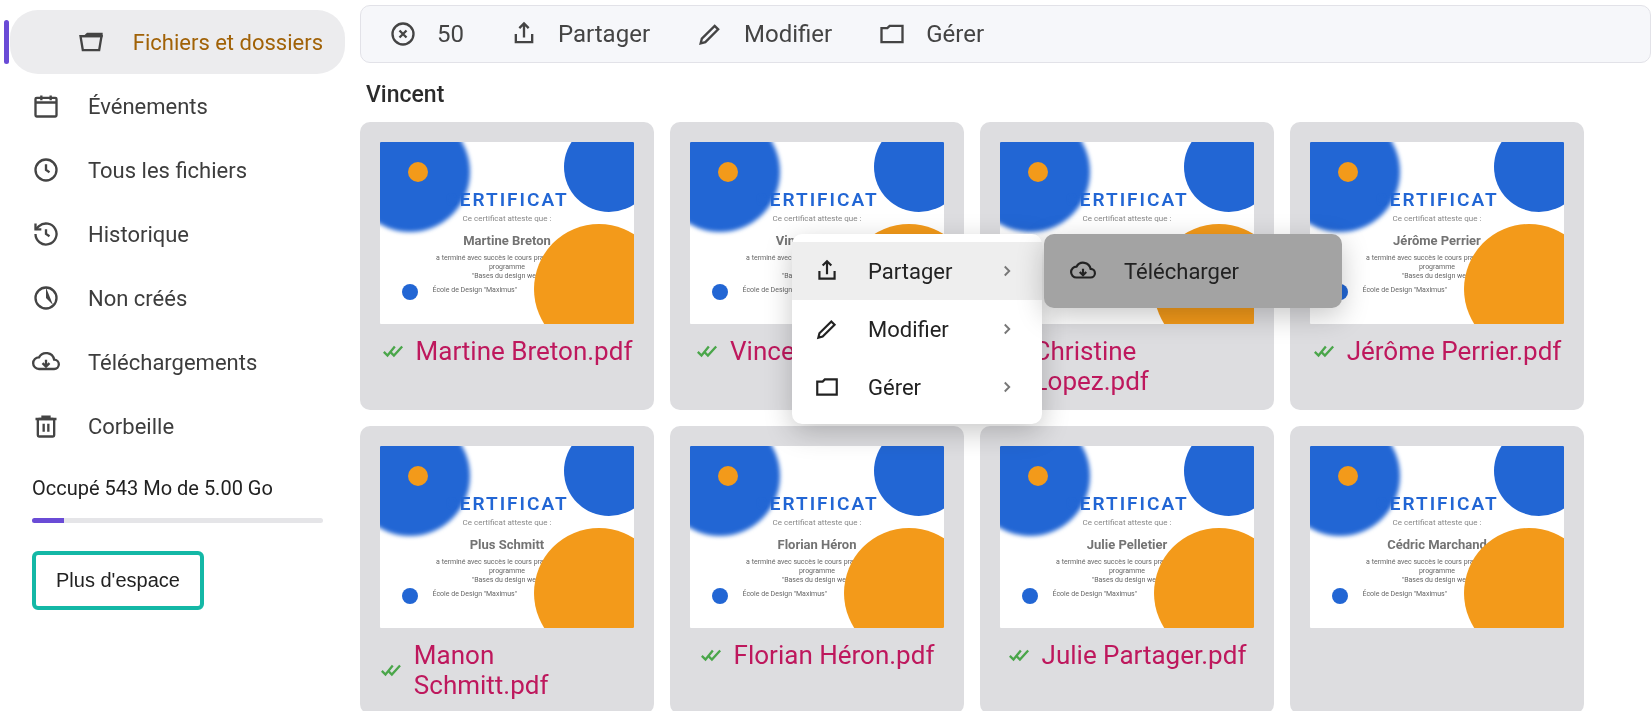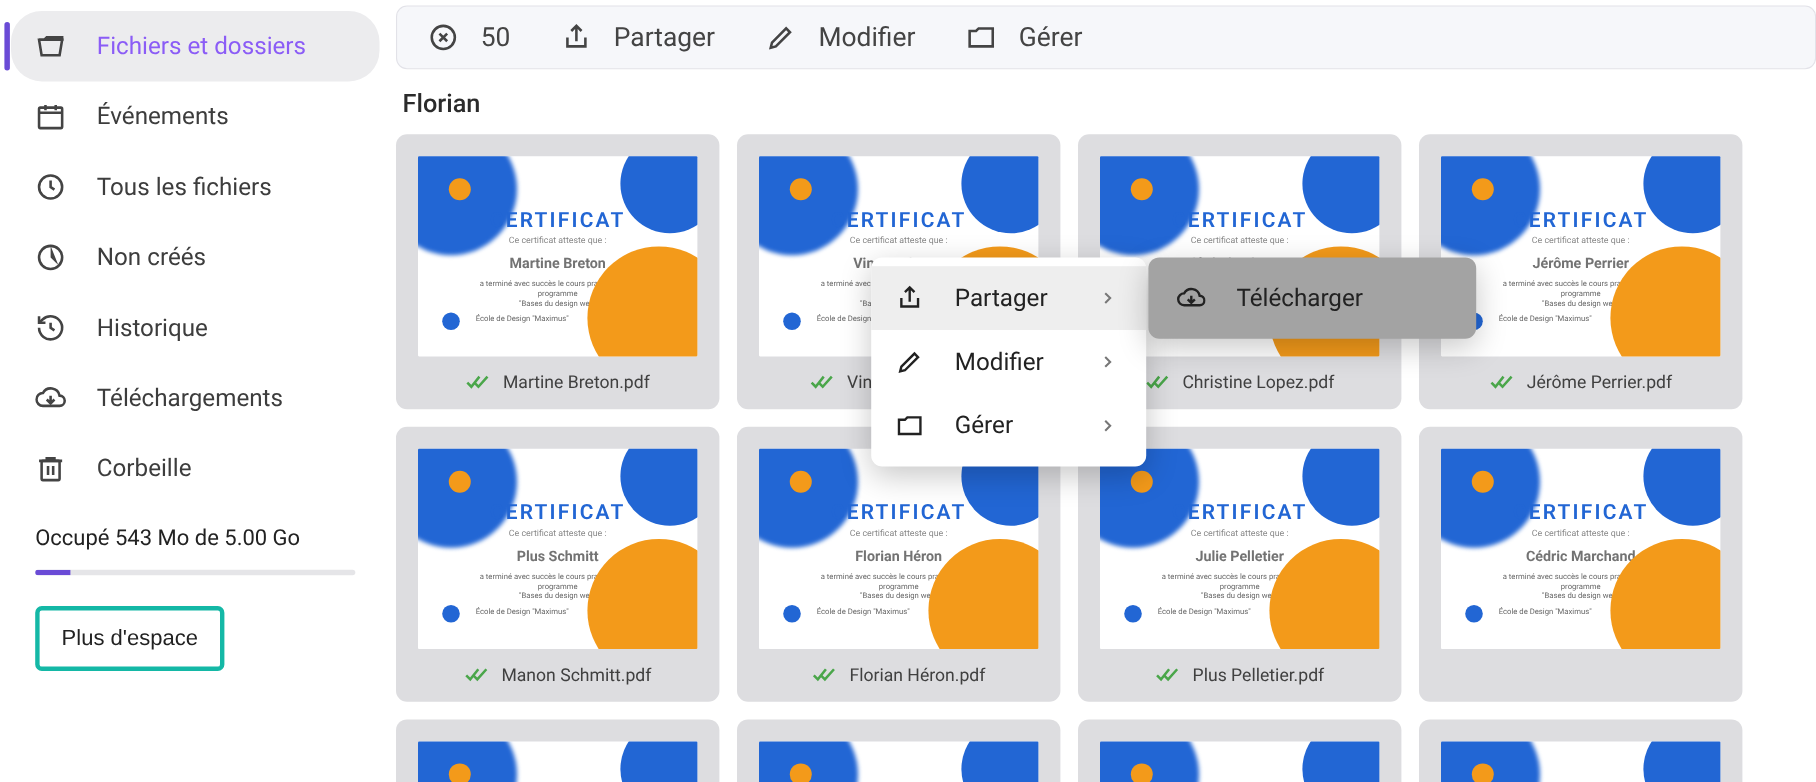--- a/index.html
+++ b/index.html
@@ -27,21 +27,22 @@
     gap: 28px;
     padding: 18px 22px;
     border-radius: 28px;
     font-size: 22px;
     color: #3d3d3d;
     cursor: pointer;
     position: relative;
   }
   .nav-item.active {
     background: #ececee;
-    color: #8b5cf6;
+    color: #a16207;
+    justify-content: flex-end;
   }
   .nav-item.active::before {
     content: "";
     position: absolute;
     left: -6px;
     top: 10px;
     bottom: 10px;
     width: 5px;
     background: #6a4bd6;
     border-radius: 3px;
@@ -204,22 +205,22 @@
     justify-content: space-around;
     padding: 0 42px;
     font-size: 7px;
     color: #666;
   }
   .card-label {
     display: flex;
     align-items: center;
     gap: 12px;
     margin-top: 12px;
-    font-size: 16px;
-    color: #404040;
+    font-size: 26px;
+    color: #be185d;
   }
   .check-icon {
     color: #4aa64a;
   }
 
   
   .ctx-menu {
     position: absolute;
     top: 234px;
     left: 792px;
@@ -276,32 +277,32 @@
     </div>
     <div class="nav-item">
       <svg width="28" height="28" viewBox="0 0 24 24" fill="none" stroke="#444" stroke-width="2">
           <circle cx="12" cy="12" r="9"></circle>
           <path d="M12 7v5l3 2"></path>
         </svg>
       <span>Tous les fichiers</span>
     </div>
     <div class="nav-item">
       <svg width="28" height="28" viewBox="0 0 24 24" fill="none" stroke="#444" stroke-width="2">
-          <circle cx="12" cy="12" r="9"></circle>
-          <path d="M12 3v9l6 6" fill="#444" stroke="none"></path>
-        </svg>
-      <span>Non créés</span>
-    </div>
-    <div class="nav-item">
-      <svg width="28" height="28" viewBox="0 0 24 24" fill="none" stroke="#444" stroke-width="2">
           <path d="M3 12a9 9 0 1 0 3-6.7L3 8"></path>
           <path d="M3 3v5h5"></path>
           <path d="M12 8v4l3 2"></path>
         </svg>
       <span>Historique</span>
+    </div>
+    <div class="nav-item">
+      <svg width="28" height="28" viewBox="0 0 24 24" fill="none" stroke="#444" stroke-width="2">
+          <circle cx="12" cy="12" r="9"></circle>
+          <path d="M12 3v9l6 6" fill="#444" stroke="none"></path>
+        </svg>
+      <span>Non créés</span>
     </div>
     <div class="nav-item">
       <svg width="28" height="28" viewBox="0 0 24 24" fill="none" stroke="#444" stroke-width="2">
           <path d="M6 18a5 5 0 0 1 0-10 7 7 0 0 1 13 2 4 4 0 0 1 0 8H6z"></path>
           <path d="M12 10v6m-3-3 3 3 3-3"></path>
         </svg>
       <span>Téléchargements</span>
     </div>
     <div class="nav-item">
       <svg width="28" height="28" viewBox="0 0 24 24" fill="none" stroke="#444" stroke-width="2">
@@ -343,21 +344,21 @@
         <span>Modifier</span>
       </div>
       <div class="toolbar-group">
         <svg width="28" height="28" viewBox="0 0 24 24" fill="none" stroke="#444" stroke-width="2">
             <path d="M3 7h5l2-2h11v14H3z"></path>
           </svg>
         <span>Gérer</span>
       </div>
     </div>
 
-    <h2 class="section-title">Florian</h2>
+    <h2 class="section-title">Vincent</h2>
 
     <div class="grid" id="file-grid">
         <div class="card">
     <div class="thumb">
       <div class="thumb-inner">
         <div class="blob-tr"></div>
         <div class="blob-tl"></div>
         <div class="blob-bl"></div>
         <div class="thumb-text">
           <div class="thumb-title">CERTIFICAT</div>
@@ -532,21 +533,21 @@
 "Maximus"</span>
           <span>Chef de projet</span>
         </div>
       </div>
     </div>
     <div class="card-label">
       <svg class="check-icon" width="22" height="22" viewBox="0 0 24 24" fill="none" stroke="#4aa64a" stroke-width="2.5">
               <path d="M2 13l4 4L14 7"></path>
               <path d="M9 13l4 4L22 7"></path>
             </svg>
-      <span>Plus Pelletier.pdf</span>
+      <span>Julie Partager.pdf</span>
     </div>
   </div>
         <div class="card">
     <div class="thumb">
       <div class="thumb-inner">
         <div class="blob-tr"></div>
         <div class="blob-tl"></div>
         <div class="blob-bl"></div>
         <div class="thumb-text">
           <div class="thumb-title">CERTIFICAT</div>

